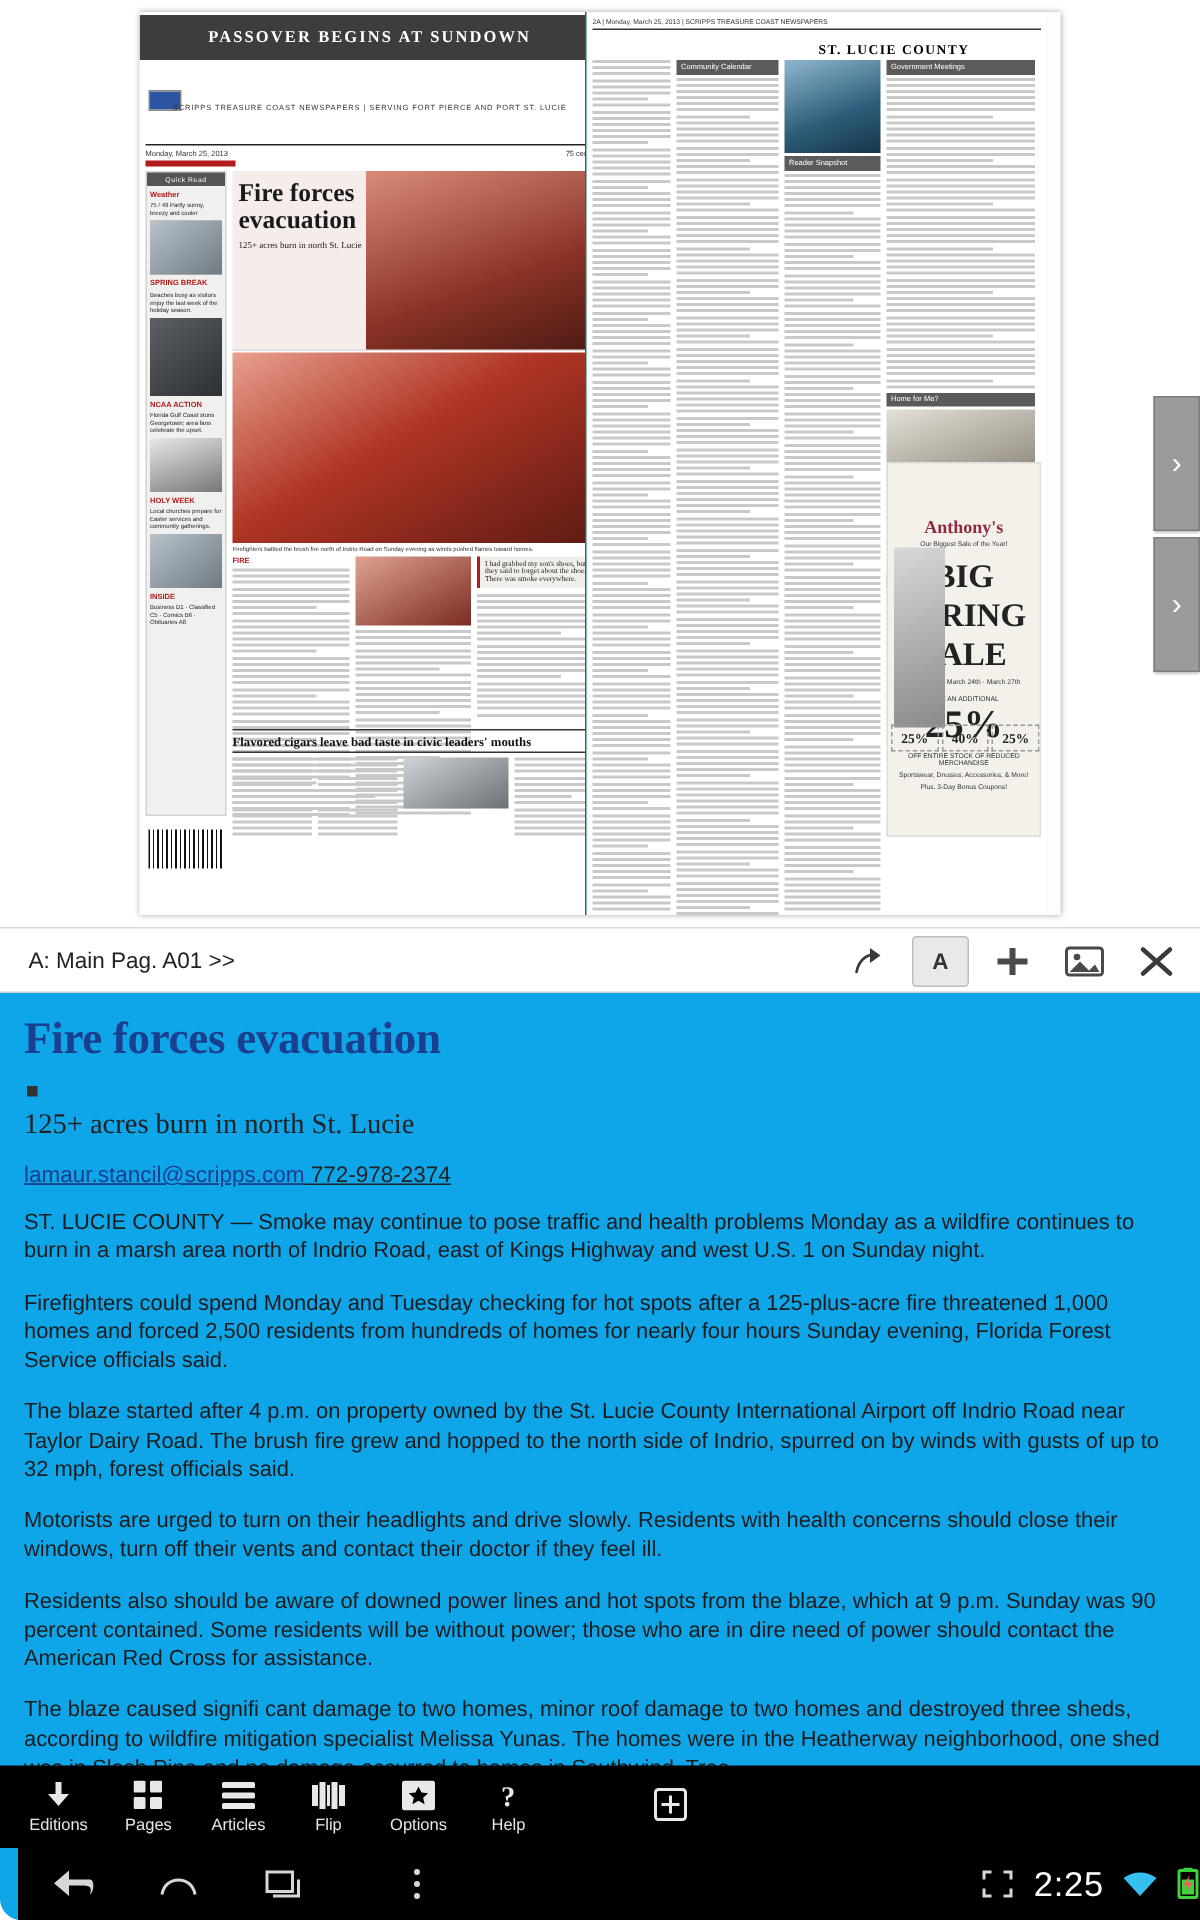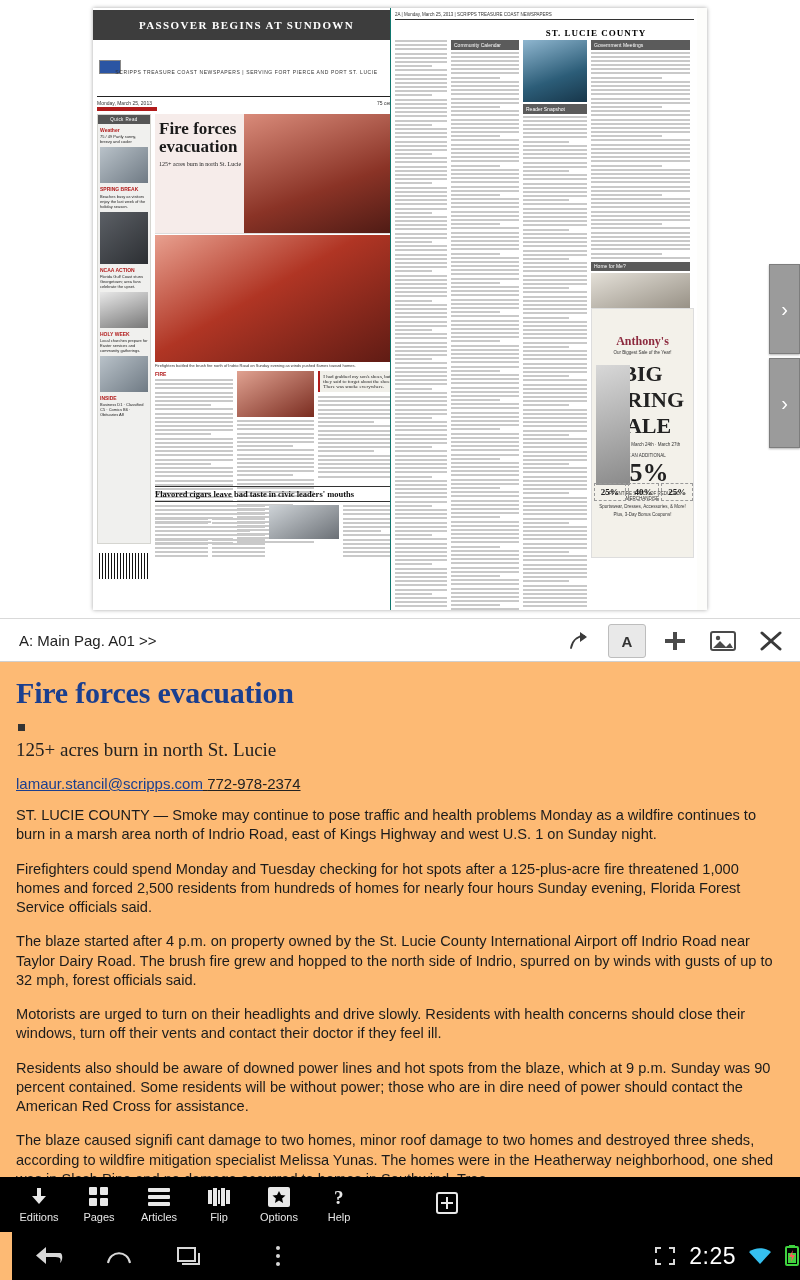--- a/index.html
+++ b/index.html
@@ -6,21 +6,22 @@
   html, body {
     margin: 0; padding: 0;
     width: 800px; height: 1280px;
     background: #ffffff;
     font-family: "Liberation Sans", sans-serif;
     overflow: hidden;
   }
   #app {
     position: relative;
     width: 800px; height: 1280px;
-    background: #fdba74;
+    background: #0ea5e9;
+    border-radius: 14px;
   }
 
   
   .preview-area {
     position: relative;
     width: 800px;
     height: 618px;
     background: #ffffff;
     overflow: hidden;
   }
@@ -216,21 +217,21 @@
   .sect-head {
     background:#5b5b5b; color:#fff; font-size:5px; padding:1.5px 3px; margin-bottom:2px;
     font-family:"Liberation Sans",sans-serif;
   }
   .ad-block {
     position:absolute; left:200px; top:300px; width:103px; height:250px;
     background:#f3f1ea; border:1px solid #ddd; overflow:hidden;
   }
   .ad-block .ad-title {
     font-family:"Liberation Serif",serif; font-weight:bold; font-size:12px;
-    color:#8d2b3f; text-align:center; margin-top:26px; line-height:1;
+    color:#8d2b3f; text-align:center; margin-top:36px; line-height:1;
   }
   .ad-block .ad-sub { text-align:center; font-size:4.5px; color:#333; margin-top:3px;}
   .ad-block .ad-big { text-align:center; font-family:"Liberation Serif",serif; font-weight:bold; font-size:22px; color:#222; margin-top:6px;}
   .ad-model { position:absolute; left:4px; top:56px; width:34px; height:120px; background-image:linear-gradient(160deg,#d8d8d8,#8a8a8a);}
   .ad-coupons { position:absolute; left:2px; bottom:56px; width:99px; display:flex; gap:2px; }
   .ad-coupons div { flex:1; border:1px dashed #999; text-align:center; font-size:9px; font-weight:bold; font-family:"Liberation Serif",serif; padding:3px 0; color:#222;}
 
   .snap-photo {
     width: 100%; height: 62px; margin-bottom:2px;
     background-image: linear-gradient(160deg,#8fb6cf,#2c5d78 60%,#17364a);

